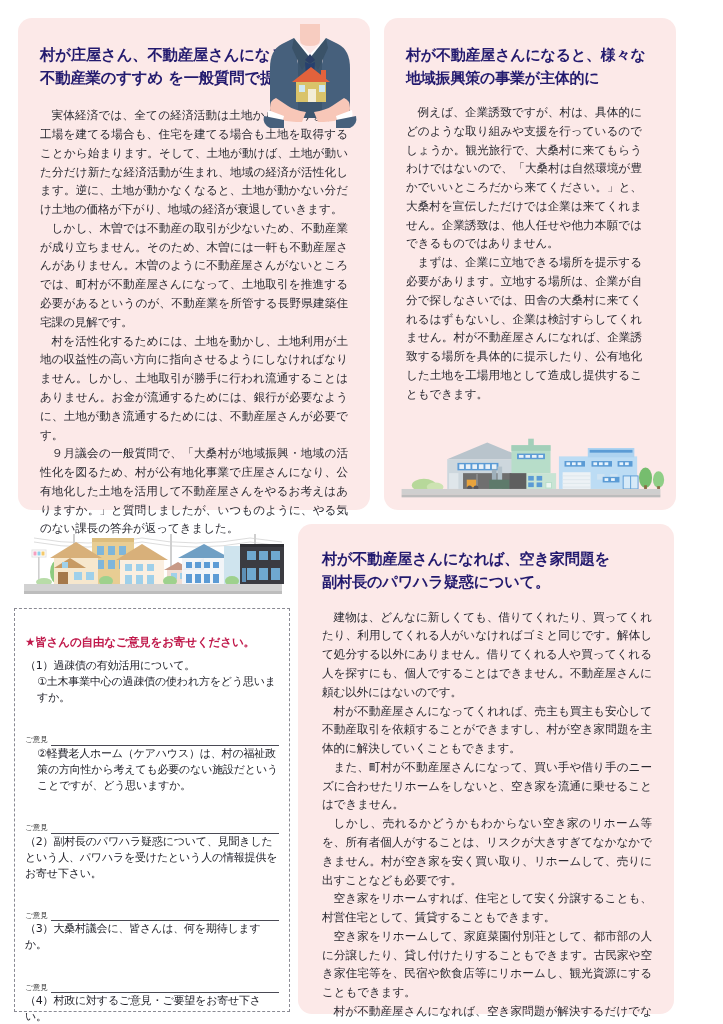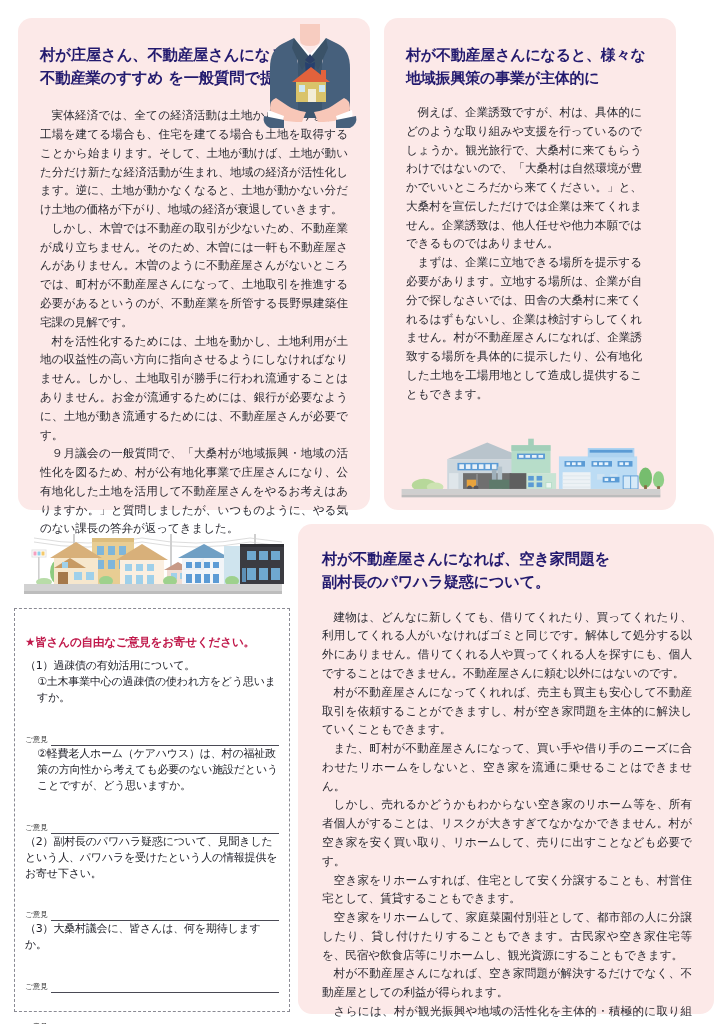--- a/index.html
+++ b/index.html
@@ -88,28 +88,28 @@
     color: #1d1d26;
     font-size: 11px;
     line-height: 1.45;
     margin: 0;
     letter-spacing: -0.2px;
   }
   .q .sub { display:block; padding-left: 1.1em; }
   .ans {
     margin: 0;
     padding-top: 30px;
-    display: flex; align-items: flex-start; gap: 3px; font-family: Liberation Serif, serif;
+    display: flex; align-items: center; gap: 3px; font-family: Liberation Serif, serif;
   }
   .ans .lbl { font-size: 7.6px; color:#333; white-space:nowrap; line-height:1; padding-bottom:2px;}
   .ans .rule { flex: 1; border-bottom: 1px solid #4a4a55; height: 10px; }
 
   
   #panel-bottom-right {
-    left: 298px; top: 524px; width: 416px; height: 490px;
+    left: 298px; top: 524px; width: 376px; height: 490px;
     padding: 24px 22px 18px 24px;
   }
   #panel-bottom-right .heading { font-size: 15.2px; }
   #panel-bottom-right .body-text { margin-top: 14px; }
 
   svg { display:block; }
 </style>
 </head>
 <body>
 
@@ -395,20 +395,23 @@
     </div>
 
     <p class="q">
       <span>（3）大桑村議会に、皆さんは、何を期待しますか。</span>
     </p>
     <div class="ans">
       <span class="lbl">ご意見</span>
       <span class="rule"></span>
     </div>
 
+    <p class="q">
+      <span>（4）村政に対するご意見・ご要望をお寄せ下さい。</span>
+    </p>
     <div class="ans">
       <span class="lbl">ご意見</span>
       <span class="rule"></span>
     </div>
   </div>
 
   <div class="panel" id="panel-bottom-right">
     <h2 class="heading">
       <span class="ln">村が不動産屋さんになれば、空き家問題を</span>
       <span class="ln">副村長のパワハラ疑惑について。</span>

